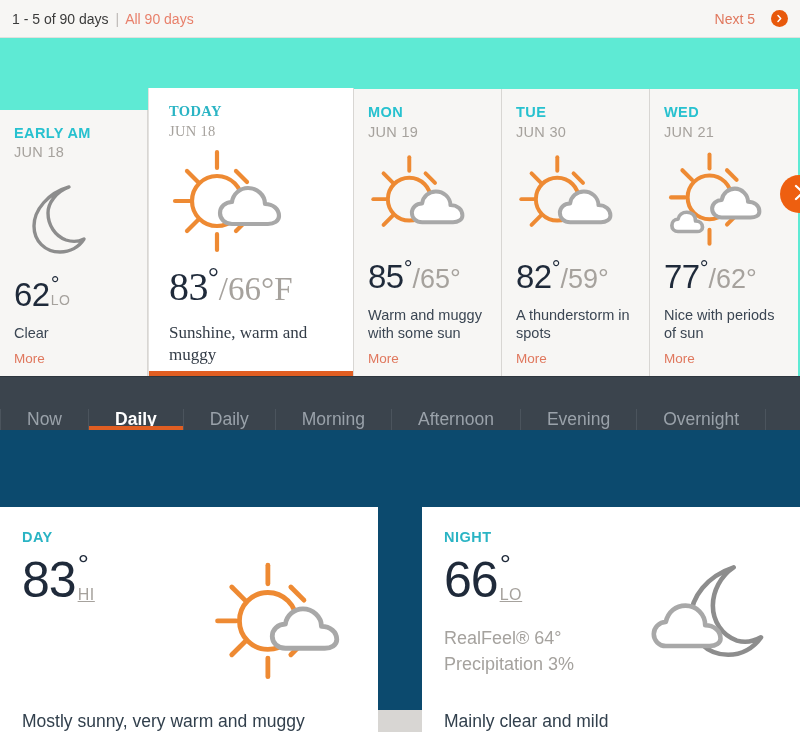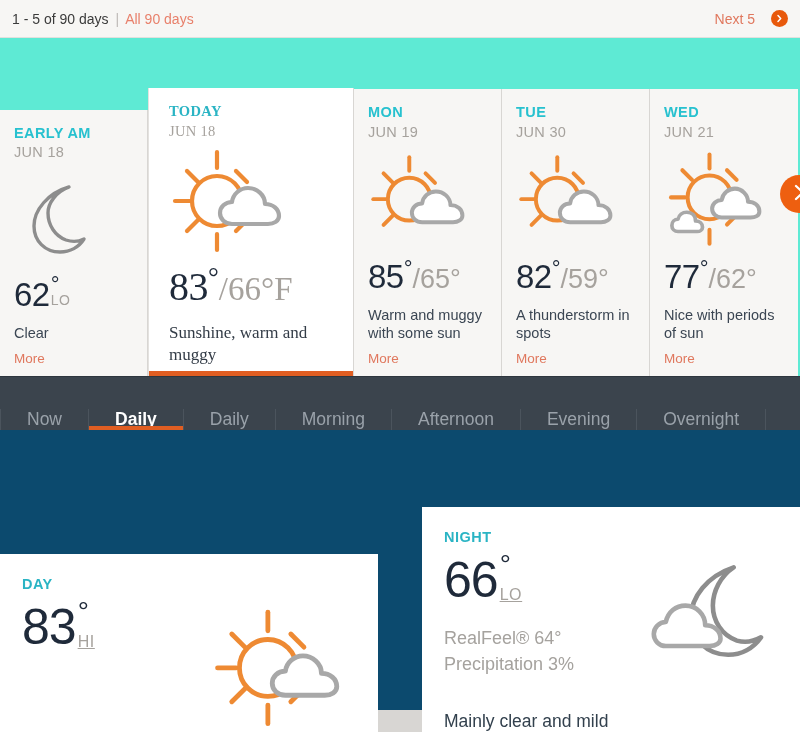--- a/index.html
+++ b/index.html
@@ -358,20 +358,21 @@
               <line x1="19" y1="24" x2="31" y2="36"></line>
               <line x1="73" y1="24" x2="85" y2="36"></line>
               <line x1="19" y1="86" x2="31" y2="74"></line>
               <line x1="73" y1="86" x2="85" y2="74"></line>
             </g>
             <circle cx="52" cy="55" r="26" fill="none" stroke="#ee8a33" stroke-width="4.4"></circle>
             <path d="M68 80 C61 80 56 75 56 69 C56 63 61 58 68 58 C69 50 76 44 84 44 C93 44 101 51 101 60 C109 60 115 65 115 72 C115 77 110 80 104 80 Z" fill="#ffffff" stroke="#a8a8a8" stroke-width="4.4" stroke-linejoin="round"></path>
           </svg>
         </div>
       </div>
+      <div class="pn-phrase">Mostly sunny, very warm and muggy</div>
     </div>
 
     <div class="panel spacer"></div>
 
     <div class="panel night">
       <div class="pn-label">NIGHT</div>
       <div class="pn-row">
         <div class="pn-left">
           <div class="pn-temp">
             <span class="num">66</span><span class="pn-stack">

